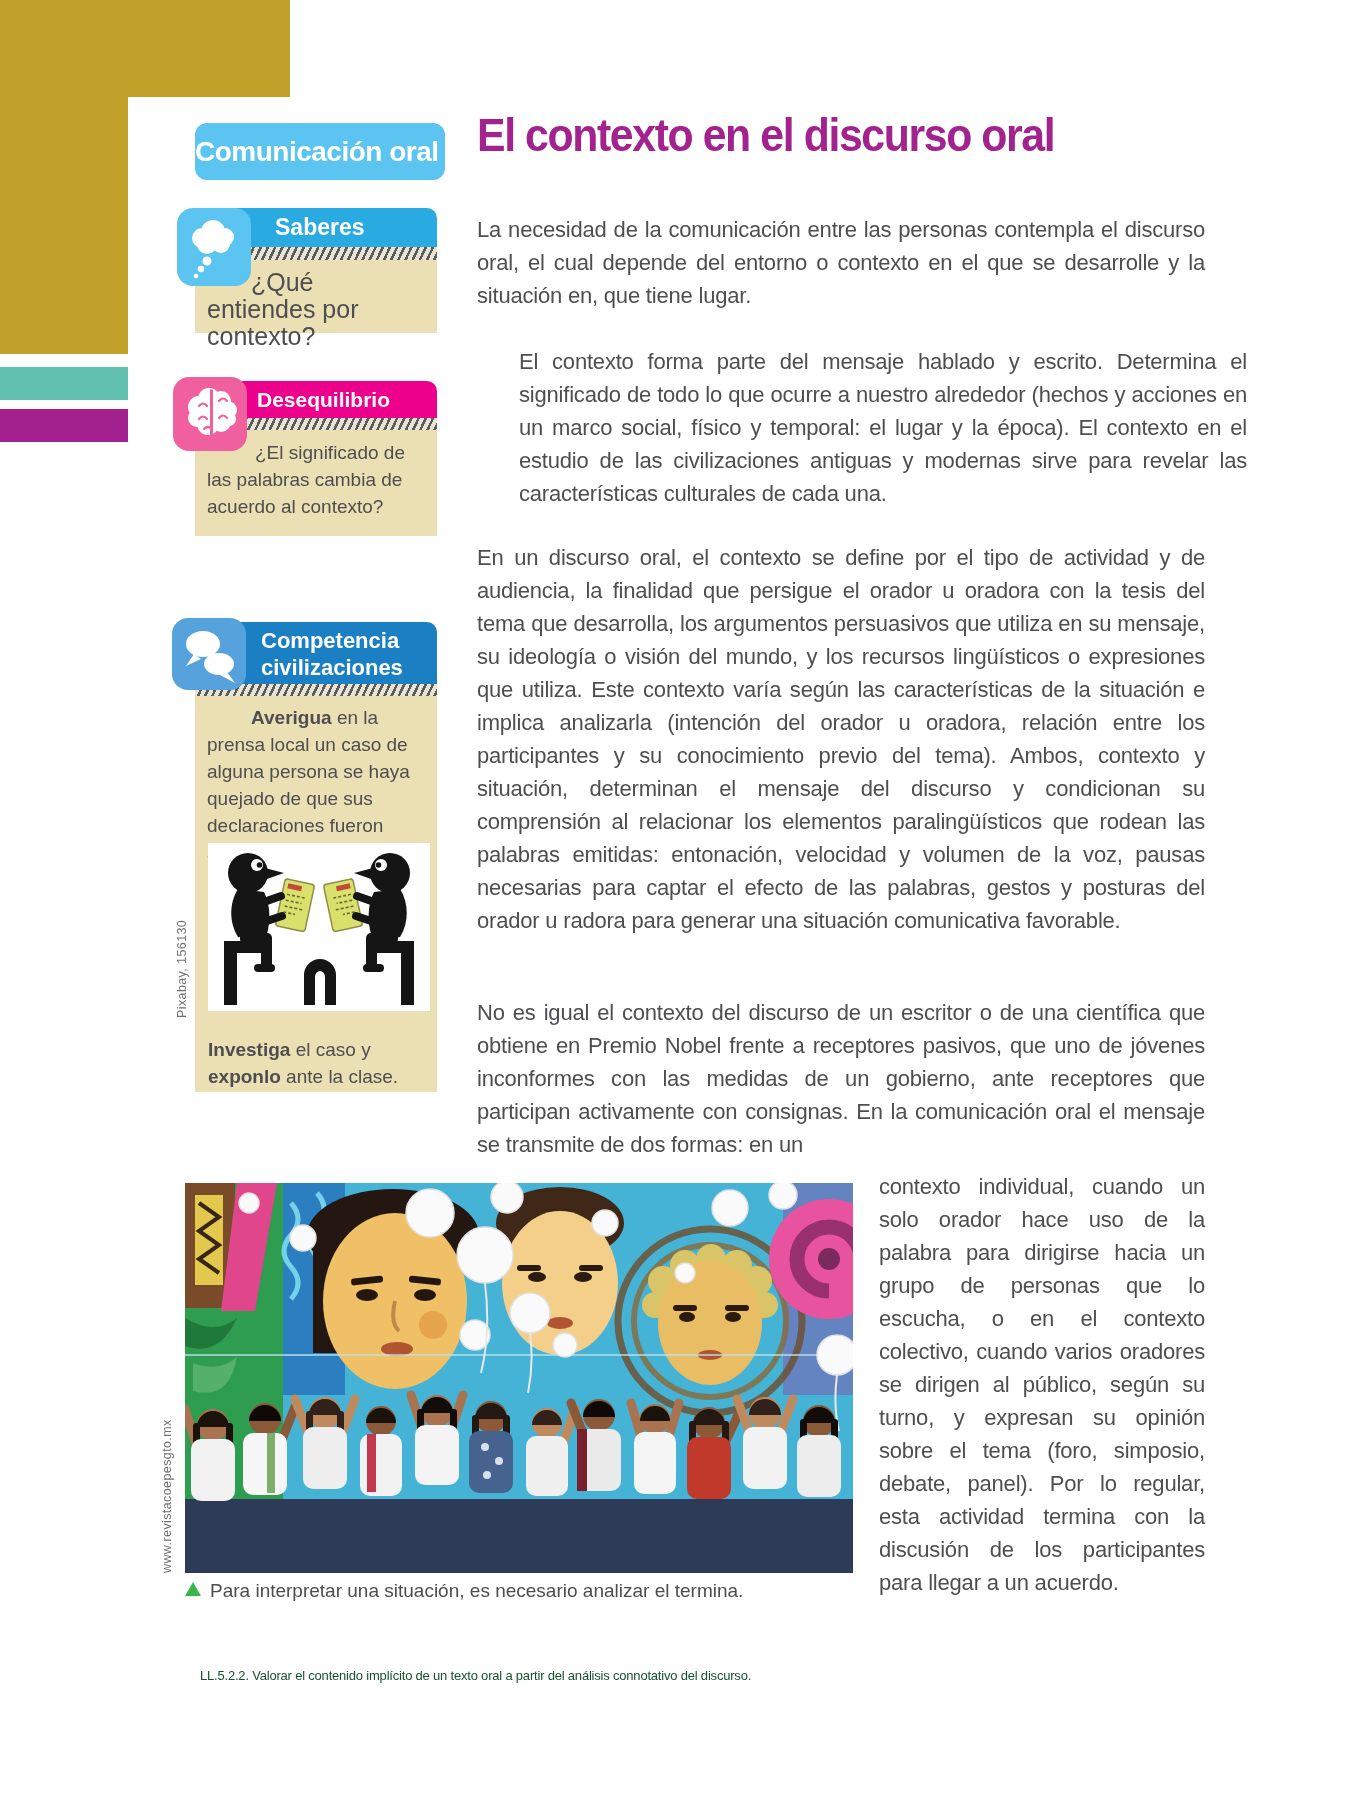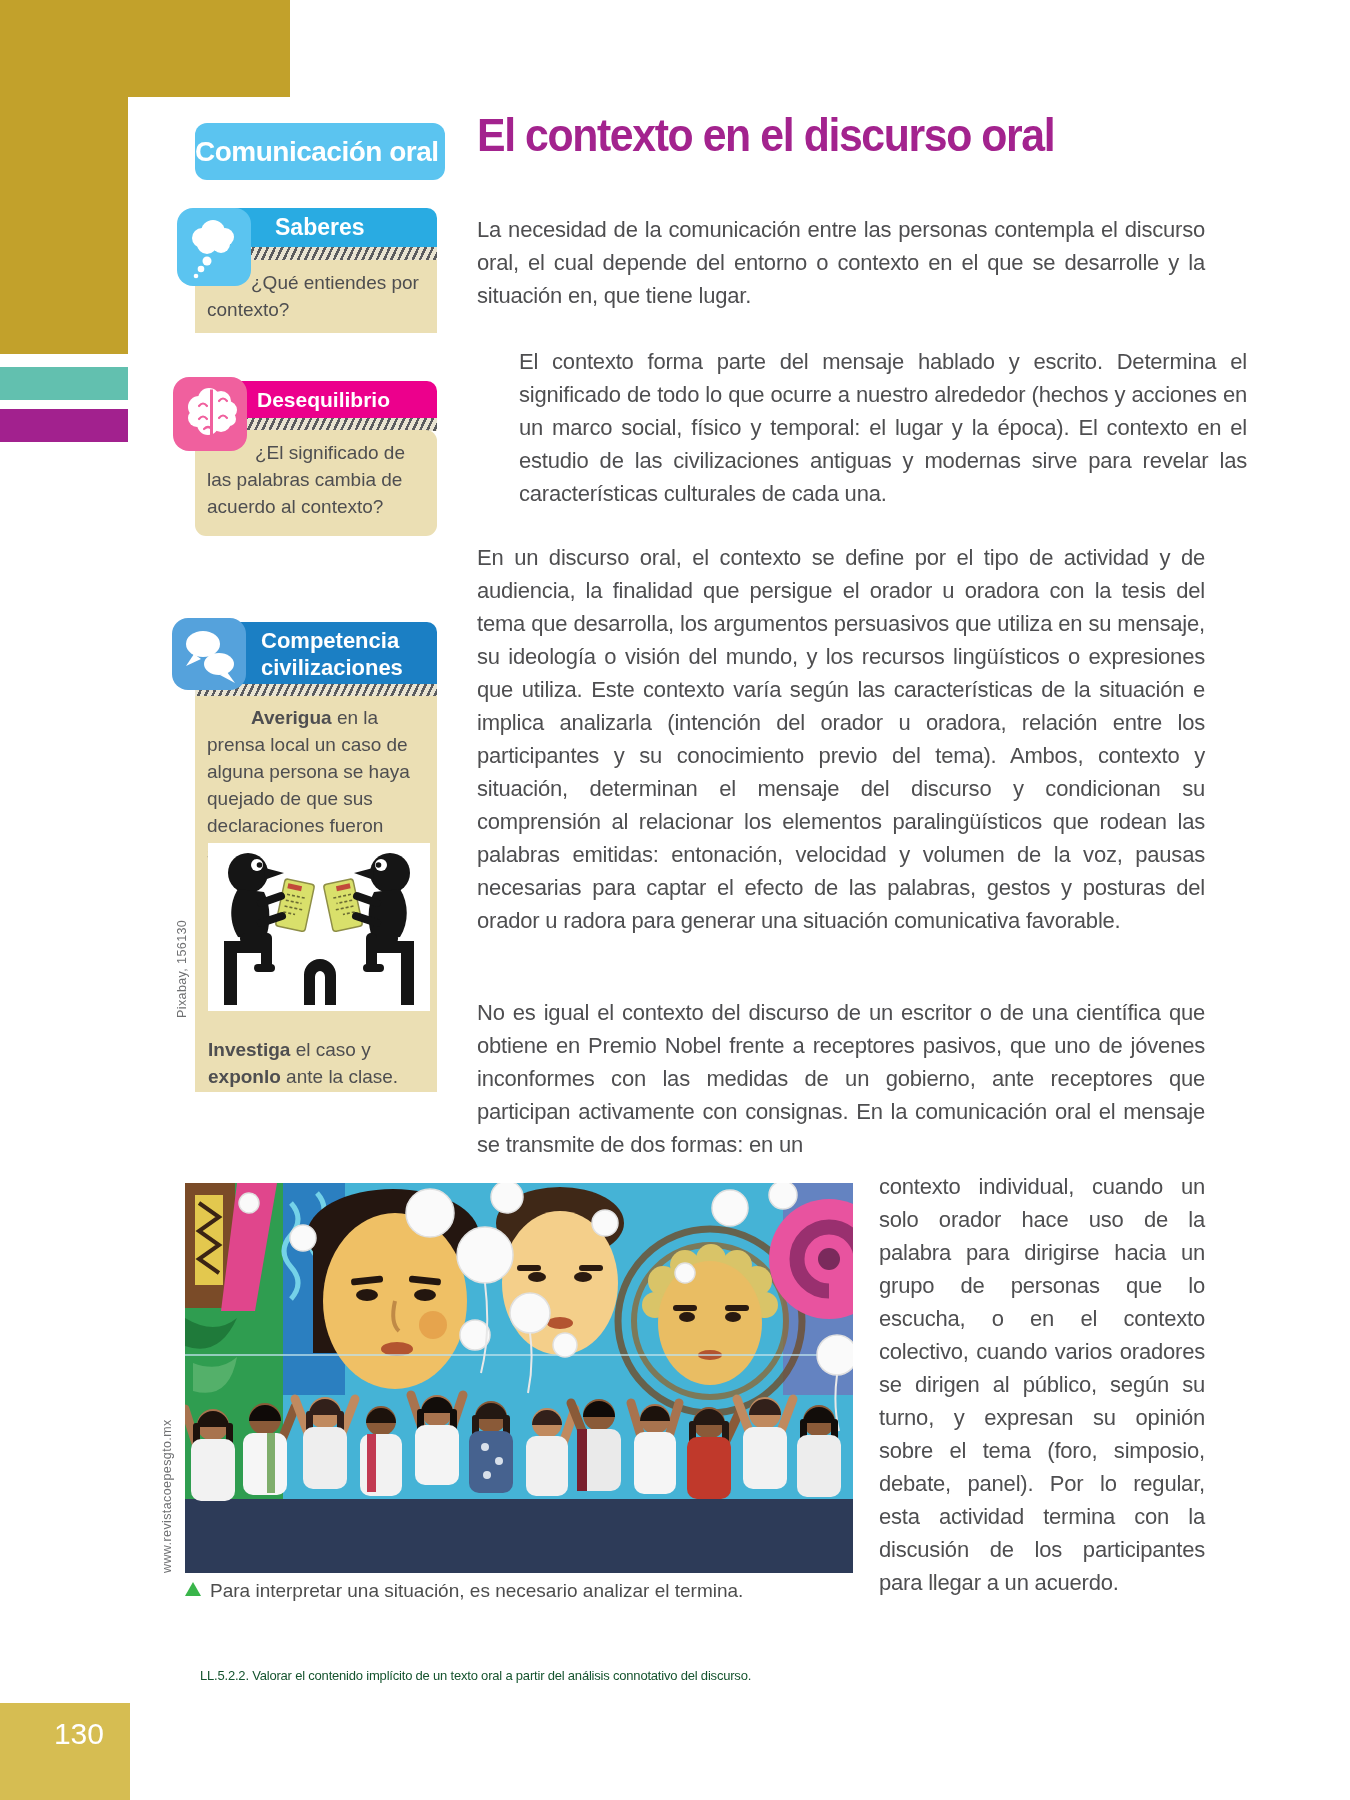--- a/index.html
+++ b/index.html
@@ -20,27 +20,27 @@
   .tab{left:195px;top:123px;width:250px;height:57px;background:#5bc4f0;border-radius:12px;
        color:#fff;font-weight:bold;font-size:28px;line-height:57px;letter-spacing:-0.5px;}
   .icon-sq{border-radius:16px;}
   .sab-icon{left:177px;top:208px;width:74px;height:78px;background:#5bc4f0;}
   .sab-bar{left:195px;top:208px;width:242px;height:39px;background:#29abe2;border-radius:0 10px 0 0;
            color:#fff;font-weight:bold;font-size:23px;line-height:39px;padding-left:80px;box-sizing:border-box;}
   .hatch{left:195px;width:242px;height:13px;background:#e9e4d2;
          background-image:repeating-linear-gradient(115deg,#5a5b5e 0 2.5px,rgba(255,255,255,0) 2.5px 6.5px);}
   .sab-hatch{top:247px;}
   .sab-beige{left:195px;top:260px;width:242px;height:73px;background:#ebdfb4;
-             font-size:19px;line-height:27px;padding:9px 10px 9px 12px;box-sizing:border-box;text-indent:44px;}
+             font-size:25px;line-height:27px;padding:9px 10px 9px 12px;box-sizing:border-box;text-indent:44px;}
   .des-icon{left:173px;top:377px;width:74px;height:74px;background:#f0609e;}
   .des-bar{left:195px;top:381px;width:242px;height:37px;background:#ec008c;
            color:#fff;font-weight:bold;font-size:21px;line-height:37px;padding-left:62px;box-sizing:border-box;border-radius:0 10px 0 0;}
   .des-hatch{top:418px;}
   .des-beige{left:195px;top:430px;width:242px;height:106px;background:#ebdfb4;
-             font-size:19px;line-height:27px;padding:9px 8px 0 12px;box-sizing:border-box;text-indent:48px;border-radius:11px;}
+             font-size:19px;line-height:27px;padding:9px 8px 0 12px;box-sizing:border-box;text-indent:48px;}
   .comp-icon{left:172px;top:618px;width:74px;height:72px;background:#55a2dc;}
   .comp-bar{left:195px;top:622px;width:242px;height:62px;background:#1b7fc4;border-radius:0 10px 0 0;
             color:#fff;font-weight:bold;font-size:22px;line-height:27px;padding:5px 16px 0 66px;box-sizing:border-box;}
   .comp-hatch{top:684px;}
   .comp-beige{left:195px;top:696px;width:242px;height:396px;background:#ebdfb4;}
   .comp-task{position:absolute;left:12px;top:8px;width:219px;font-size:19px;line-height:27px;text-indent:44px;}
   .comp-figs{position:absolute;left:13px;top:147px;width:222px;height:168px;background:#fff;}
   .comp-action{position:absolute;left:13px;top:340px;width:219px;font-size:19px;line-height:27px;}
   .b{font-weight:bold;}
 
@@ -341,15 +341,14 @@
           </g>
       </g>
     </svg>
   </div>
 
   <div class="abs caption">
     <span class="tri"></span><span>Para interpretar una situación, es necesario analizar el termina.</span>
   </div>
 
   <div class="abs footer">LL.5.2.2. Valorar el contenido implícito de un texto oral a partir del análisis connotativo del discurso.</div>
-  <div class="abs pagenum-block">130</div>
 
 </div>
 
 </body></html>

